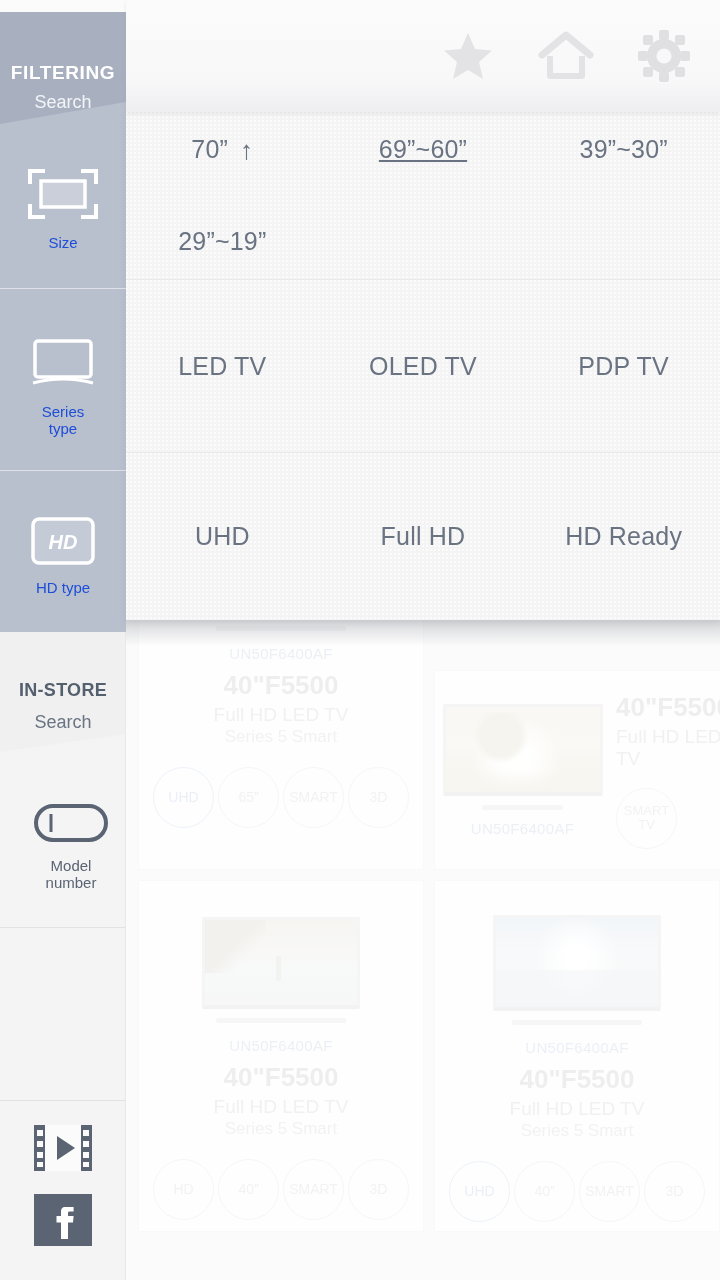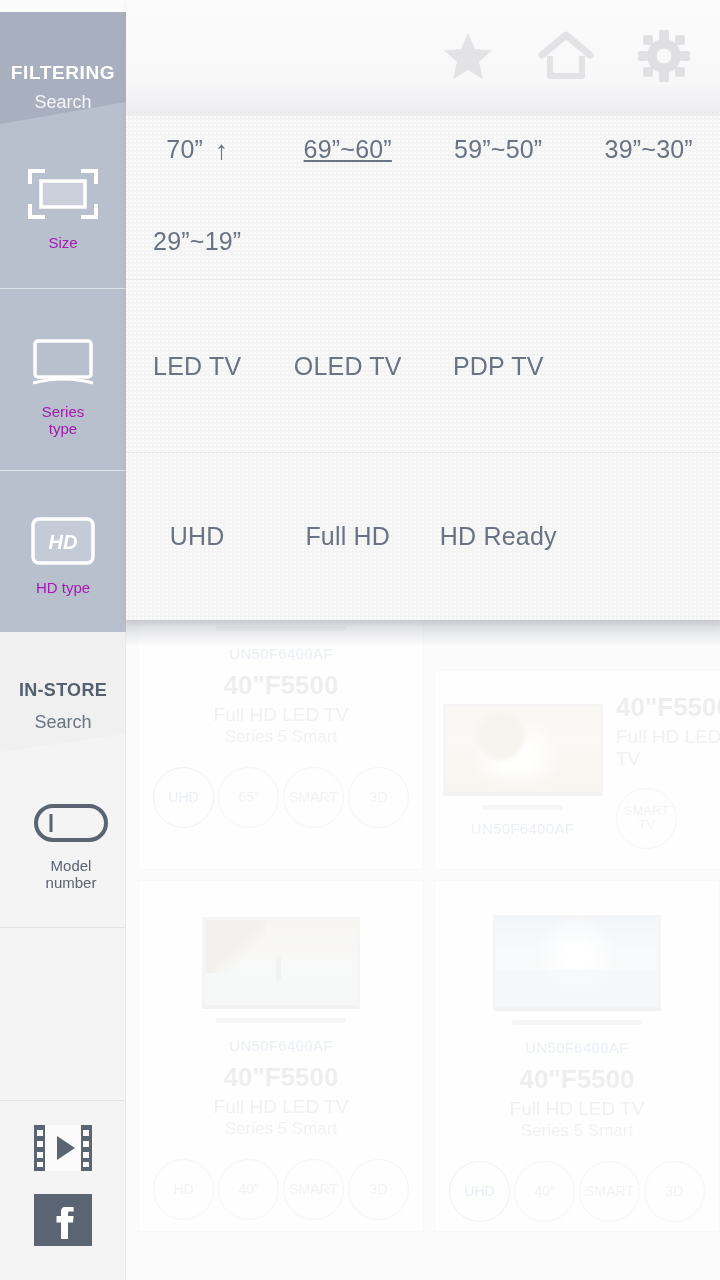--- a/index.html
+++ b/index.html
@@ -132,21 +132,21 @@
     position:absolute; left:0; top:50px; width:126px; text-align:center;
     color:#ffffff; font-size:19px; font-weight:bold; letter-spacing:.6px;
   }
   .side-head-sub{
     position:absolute; left:0; top:80px; width:126px; text-align:center;
     color:#f2f4f7; font-size:18px;
   }
   .side-sec{
     position:absolute; left:0; width:126px;
     display:flex; flex-direction:column; align-items:center; justify-content:center;
-    color:#a21caf;
+    color:#1d4ed8;
   }
   .side-sec .lbl{ font-size:15px; text-align:center; line-height:1.15; margin-top:10px; }
   .side-divider{
     position:absolute; left:0; width:126px; height:1px; background:rgba(255,255,255,.55);
   }
 
   
   #sidebar-store-head{
     position:absolute; left:0; top:620px; width:126px; height:120px;
     background:#f0f0f1;
@@ -200,21 +200,21 @@
   .f-row:before{
     content:"";
     position:absolute; inset:0;
     background-image:
       radial-gradient(circle at 1px 1px, rgba(255,255,255,.75) 0.7px, rgba(0,0,0,0) 1.1px);
     background-size:4px 4px;
     pointer-events:none;
   }
   .f-grid{
     position:relative; height:100%;
-    display:grid; grid-template-columns:repeat(4,1fr);
+    display:grid; grid-template-columns:repeat(3,1fr);
     align-content:center;
     gap:8px;
   }
   .f-opt{
     display:flex; align-items:center; justify-content:center;
     color:#6a7382; font-size:25px; letter-spacing:.2px;
     white-space:nowrap;
   }
   .f-opt.sz{ font-size:25px; }
   .f-arrow{ display:inline-block; margin-left:12px; font-size:26px; line-height:1; }
@@ -338,21 +338,20 @@
 
 <div id="filter-panel">
 
   <div class="f-row" style="height:168px;">
     <div class="f-grid">
       <div class="f-opt sz" style="height:84px;">
         <span>70”</span>
         <span class="f-arrow">↑</span>
       </div>
       <div class="f-opt sz" style="height:84px;text-decoration:underline;">69”~60”</div>
-      <div class="f-opt sz" style="height:84px;">59”~50”</div>
       <div class="f-opt sz" style="height:84px;">39”~30”</div>
       <div class="f-opt sz" style="height:84px;">29”~19”</div>
     </div>
   </div>
 
   <div class="f-row" style="height:173px;">
     <div class="f-grid" style="height:100%;align-content:center;">
       <div class="f-opt">LED TV</div>
       <div class="f-opt">OLED TV</div>
       <div class="f-opt">PDP TV</div>

